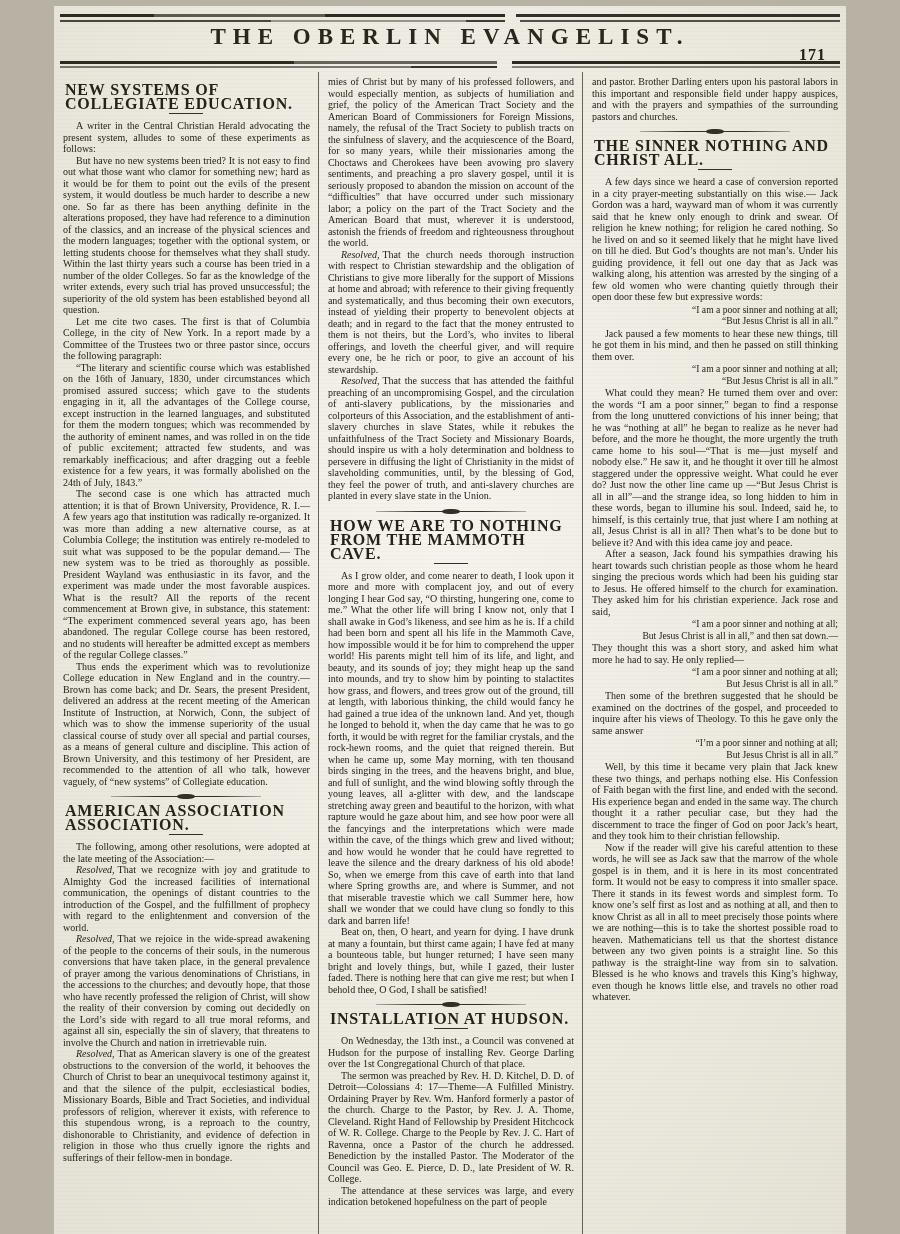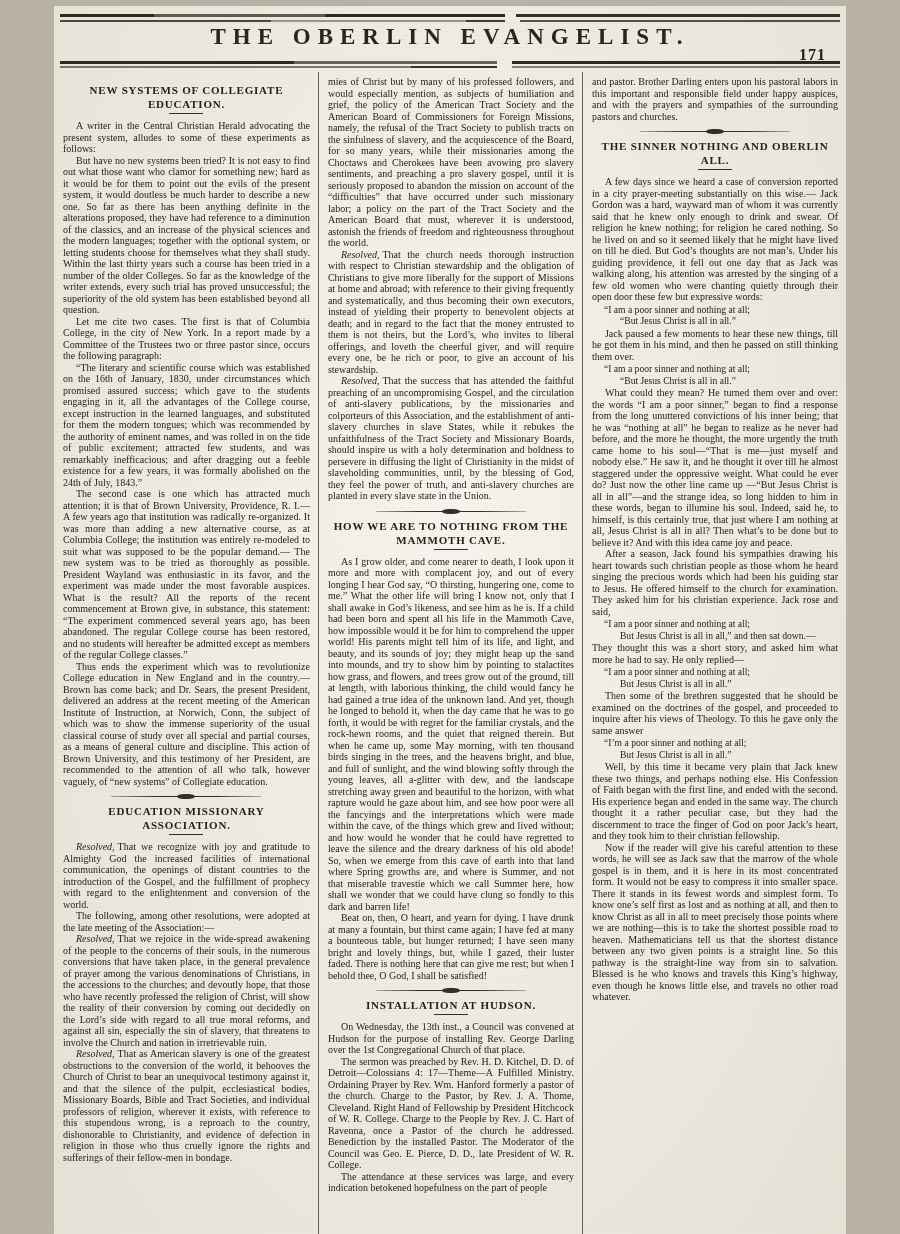--- a/index.html
+++ b/index.html
@@ -19,33 +19,33 @@
   .s4 { top:60px; height:2px; background:linear-gradient(90deg, rgba(46,42,33,.6) 0 45%, rgba(46,42,33,.95) 45% 56%, transparent 56% 58%, rgba(46,42,33,.55) 58% 100%); }
   .masthead {
     position:absolute; top:18px; left:0; right:0; text-align:center;
     font-size:23px; font-weight:bold; letter-spacing:7px; color:#2a261d;
   }
   .page-number { position:absolute; top:40px; right:20px; font-size:16px; font-weight:bold; letter-spacing:1px; }
   .columns { position:absolute; top:66px; left:0; right:0; bottom:0; display:flex; }
   .col { width:300px; box-sizing:border-box; padding:4px 8px 0 9px; overflow:hidden; }
   .col + .col { border-left:1px solid rgba(58,52,40,0.75); }
   .article-heading {
-    text-align:center; font-weight:bold; font-size:11px; letter-spacing:0.8px;
+    font-weight:bold; font-size:16px; letter-spacing:0.8px;
     margin:7px 2px 2px; line-height:14px;
   }
   .heading-rule { width:34px; height:1px; background:#332f26; margin:2px auto 6px; }
   .section-divider { width:150px; height:1px; background:linear-gradient(90deg, rgba(51,47,38,.35), #332f26 30% 70%, rgba(51,47,38,.35)); margin:9px auto 4px; position:relative; }
   .section-divider::after {
     content:""; position:absolute; left:50%; top:-2px; width:18px; height:5px;
     background:#332f26; transform:translateX(-50%); border-radius:50% / 65%;
   }
   p { margin:0; font-size:10px; line-height:11.5px; text-align:justify; text-indent:13px; }
   p.noindent { text-indent:0; }
   .lead-italic { font-style:italic; margin-right:3px; }
-  .verse { margin:1px 0; }
+  .verse { margin:1px 0;text-align:right; }
   .verse-line { font-size:9.6px; line-height:11.5px; padding-left:12px; }
   .verse-line-cont { padding-left:28px; }
 </style>
 </head>
 <body>
 
 <div class="page">
   <div class="scratch s1"></div>
   <div class="scratch s2"></div>
   <div class="masthead">THE OBERLIN EVANGELIST.</div>
@@ -56,24 +56,24 @@
     <div class="col">
         <div class="article-heading">NEW SYSTEMS OF COLLEGIATE EDUCATION.</div>
         <div class="heading-rule"></div>
         <p>A writer in the Central Christian Herald advocating the present system, alludes to some of these experiments as follows:</p>
         <p>But have no new systems been tried?  It is not easy to find out what those want who clamor for something new; hard as it would be for them to point out the evils of the present system, it would doutless be much harder to describe a new one.  So far as there has been anything definite in the alterations proposed, they have had reference to a diminution of the classics, and an increase of the physical sciences and the modern languages; together with the optional system, or letting students choose for themselves what they shall study.  Within the last thirty years such a course has been tried in a number of the older Colleges.  So far as the knowledge of the writer extends, every such trial has proved unsuccessful; the superiority of the old system has been established beyond all question.</p>
         <p>Let me cite two cases.  The first is that of Columbia College, in the city of New York.  In a report made by a Committee of the Trustees two or three pastor since, occurs the following paragraph:</p>
         <p>“The literary and scientific course which was established on the 16th of January, 1830, under circumstances which promised assured success; which gave to the students engaging in it, all the advantages of the College course, except instruction in the learned languages, and substituted for them the modern tongues; which was recommended by the authority of eminent names, and was rolled in on the tide of public excitement; attracted few students, and was remarkably inefficacious; and after dragging out a feeble existence for a few years, it was formally abolished on the 24th of July, 1843.”</p>
         <p>The second case is one which has attracted much attention; it is that of Brown University, Providence, R. I.— A few years ago that institution was radically re-organized. It was more than adding a new alternative course, as at Columbia College; the institution was entirely re-modeled to suit what was supposed to be the popular demand.— The new system was to be tried as thoroughly as possible. President Wayland was enthusiastic in its favor, and the experiment was made under the most favorable auspices. What is the result?  All the reports of the recent commencement at Brown give, in substance, this statement: “The experiment commenced several years ago, has been abandoned.  The regular College course has been restored, and no students will hereafter be admitted except as members of the regular College classes.”</p>
         <p>Thus ends the experiment which was to revolutionize College education in New England and in the country.— Brown has come back; and Dr. Sears, the present President, delivered an address at the recent meeting of the American Institute of Instruction, at Norwich, Conn, the subject of which was to show the immense superiority of the usual classical course of study over all special and partial courses, as a means of general culture and discipline.  This action of Brown University, and this testimony of her President, are recommended to the attention of all who talk, however vaguely, of “new systems” of Collegiate education.</p>
         <div class="section-divider"></div>
-        <div class="article-heading">EDUCATION MISSIONARY ASSOCIATION.</div>
+        <div class="article-heading">AMERICAN ASSOCIATION ASSOCIATION.</div>
         <div class="heading-rule"></div>
+        <p>The following, among other resolutions, were adopted at the late meeting of the Association:—</p>
         <p><span class="lead-italic">Resolved,</span>That we recognize with joy and gratitude to Almighty God the increased facilities of international communication, the openings of distant countries to the introduction of the Gospel, and the fulfillment of prophecy with regard to the enlightenment and conversion of the world.</p>
-        <p>The following, among other resolutions, were adopted at the late meeting of the Association:—</p>
         <p><span class="lead-italic">Resolved,</span>That we rejoice in the wide-spread awakening of the people to the concerns of their souls, in the numerous conversions that have taken place, in the general prevalence of prayer among the various denominations of Christians, in the accessions to the churches; and devoutly hope, that those who have recently professed the religion of Christ, will show the reality of their conversion by coming out decidedly on the Lord’s side with regard to all true moral reforms, and against all sin, especially the sin of slavery, that threatens to involve the Church and nation in irretrievable ruin.</p>
         <p><span class="lead-italic">Resolved,</span>That as American slavery is one of the greatest obstructions to the conversion of the world, it behooves the Church of Christ to bear an unequivocal testimony against it, and that the silence of the pulpit, ecclesiastical bodies, Missionary Boards, Bible and Tract Societies, and individual professors of religion, wherever it exists, with reference to this stupendous wrong, is a reproach to the country, dishonorable to Christianity, and evidence of defection in religion in those who thus cruelly ignore the rights and sufferings of their fellow-men in bondage.</p>
       </div>
     <div class="col">
         <p class="noindent">mies of Christ but by many of his professed followers, and would especially mention, as subjects of humiliation and grief, the policy of the American Tract Society and the American Board of Commissioners for Foreign Missions, namely, the refusal of the Tract Society to publish tracts on the sinfulness of slavery, and the acquiescence of the Board, for so many years, while their missionaries among the Choctaws and Cherokees have been avowing pro slavery sentiments, and preaching a pro slavery gospel, until it is seriously proposed to abandon the mission on account of the “difficulties” that have occurred under such missionary labor; a policy on the part of the Tract Society and the American Board that must, wherever it is understood, astonish the friends of freedom and righteousness throughout the world.</p>
         <p><span class="lead-italic">Resolved,</span>That the church needs thorough instruction with respect to Christian stewardship and the obligation of Christians to give more liberally for the support of Missions at home and abroad; with reference to their giving frequently and systematically, and thus becoming their own executors, instead of yielding their property to benevolent objects at death; and in regard to the fact that the money entrusted to them is not theirs, but the Lord’s, who invites to liberal offerings, and loveth the cheerful giver, and will require every one, be he rich or poor, to give an account of his stewardship.</p>
         <p><span class="lead-italic">Resolved,</span>That the success that has attended the faithful preaching of an uncompromising Gospel, and the circulation of anti-slavery publications, by the missionaries and colporteurs of this Association, and the establishment of anti-slavery churches in slave States, while it rebukes the unfaithfulness of the Tract Society and Missionary Boards, should inspire us with a holy determination and boldness to persevere in diffusing the light of Christianity in the midst of slaveholding communities, until, by the blessing of God, they feel the power of truth, and anti-slavery churches are planted in every slave state in the Union.</p>
         <div class="section-divider"></div>
         <div class="article-heading">HOW WE ARE TO NOTHING FROM THE MAMMOTH CAVE.</div>
         <div class="heading-rule"></div>
@@ -82,21 +82,21 @@
         <div class="section-divider"></div>
         <div class="article-heading">INSTALLATION AT HUDSON.</div>
         <div class="heading-rule"></div>
         <p>On Wednesday, the 13th inst., a Council was convened at Hudson for the purpose of installing Rev. George Darling over the 1st Congregational Church of that place.</p>
         <p>The sermon was preached by Rev. H. D. Kitchel, D. D. of Detroit—Colossians 4: 17—Theme—A Fulfilled Ministry.  Ordaining Prayer by Rev. Wm. Hanford formerly a pastor of the church.  Charge to the Pastor, by Rev. J. A. Thome, Cleveland.  Right Hand of Fellowship by President Hitchcock of W. R. College.  Charge to the People by Rev. J. C. Hart of Ravenna, once a Pastor of the church he addressed.  Benediction by the installed Pastor. The Moderator of the Council was Geo. E. Pierce, D. D., late President of W. R. College.</p>
         <p>The attendance at these services was large, and every indication betokened hopefulness on the part of people</p>
       </div>
     <div class="col">
         <p class="noindent">and pastor.  Brother Darling enters upon his pastoral labors in this important and responsible field under happy auspices, and with the prayers and sympathies of the surrounding pastors and churches.</p>
         <div class="section-divider"></div>
-        <div class="article-heading">THE SINNER NOTHING AND OBERLIN ALL.</div>
+        <div class="article-heading">THE SINNER NOTHING AND CHRIST ALL.</div>
         <div class="heading-rule"></div>
         <p>A few days since we heard a case of conversion reported in a city prayer-meeting substantially on this wise.— Jack Gordon was a hard, wayward man of whom it was currently said that he knew only enough to drink and swear.  Of religion he knew nothing; for religion he cared nothing.  So he lived on and so it seemed likely that he might have lived on till he died.  But God’s thoughts are not man’s.  Under his guiding providence, it fell out one day that as Jack was walking along, his attention was arrested by the singing of a few old women who were chanting quietly through their open door these few but expressive words:</p>
         <div class="verse">
           <div class="verse-line">“I am a poor sinner and nothing at all;</div>
           <div class="verse-line verse-line-cont">“But Jesus Christ is all in all.”</div>
         </div>
         <p>Jack paused a few moments to hear these new things, till he got them in his mind, and then he passed on still thinking them over.</p>
         <div class="verse">
           <div class="verse-line">“I am a poor sinner and nothing at all;</div>
           <div class="verse-line verse-line-cont">“But Jesus Christ is all in all.”</div>

